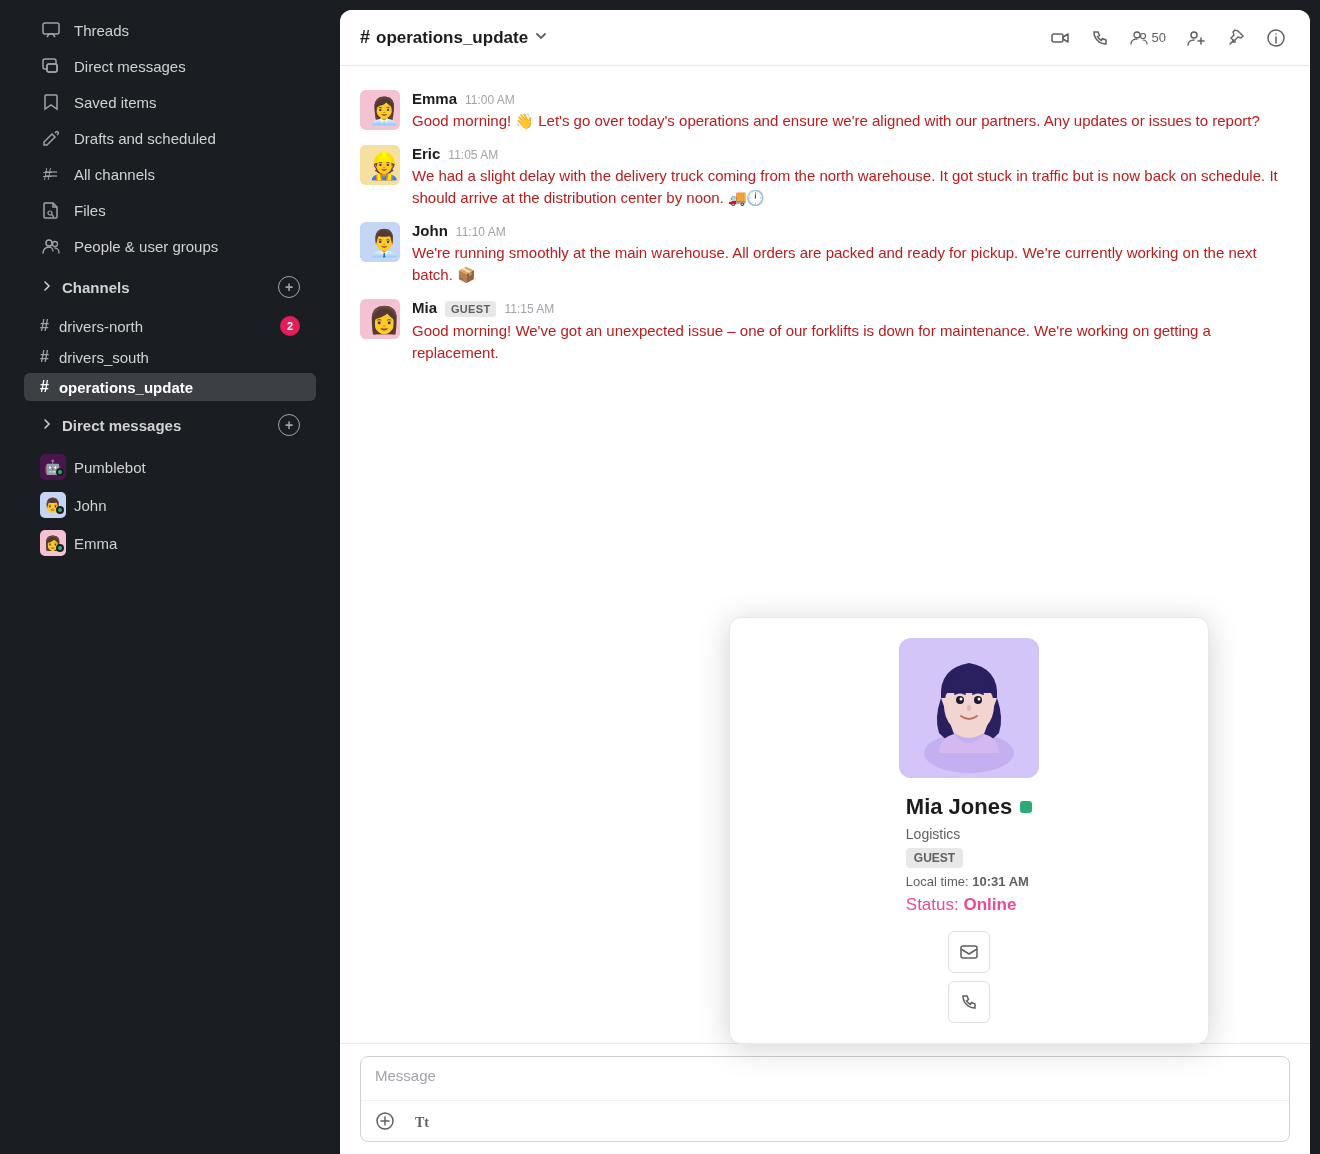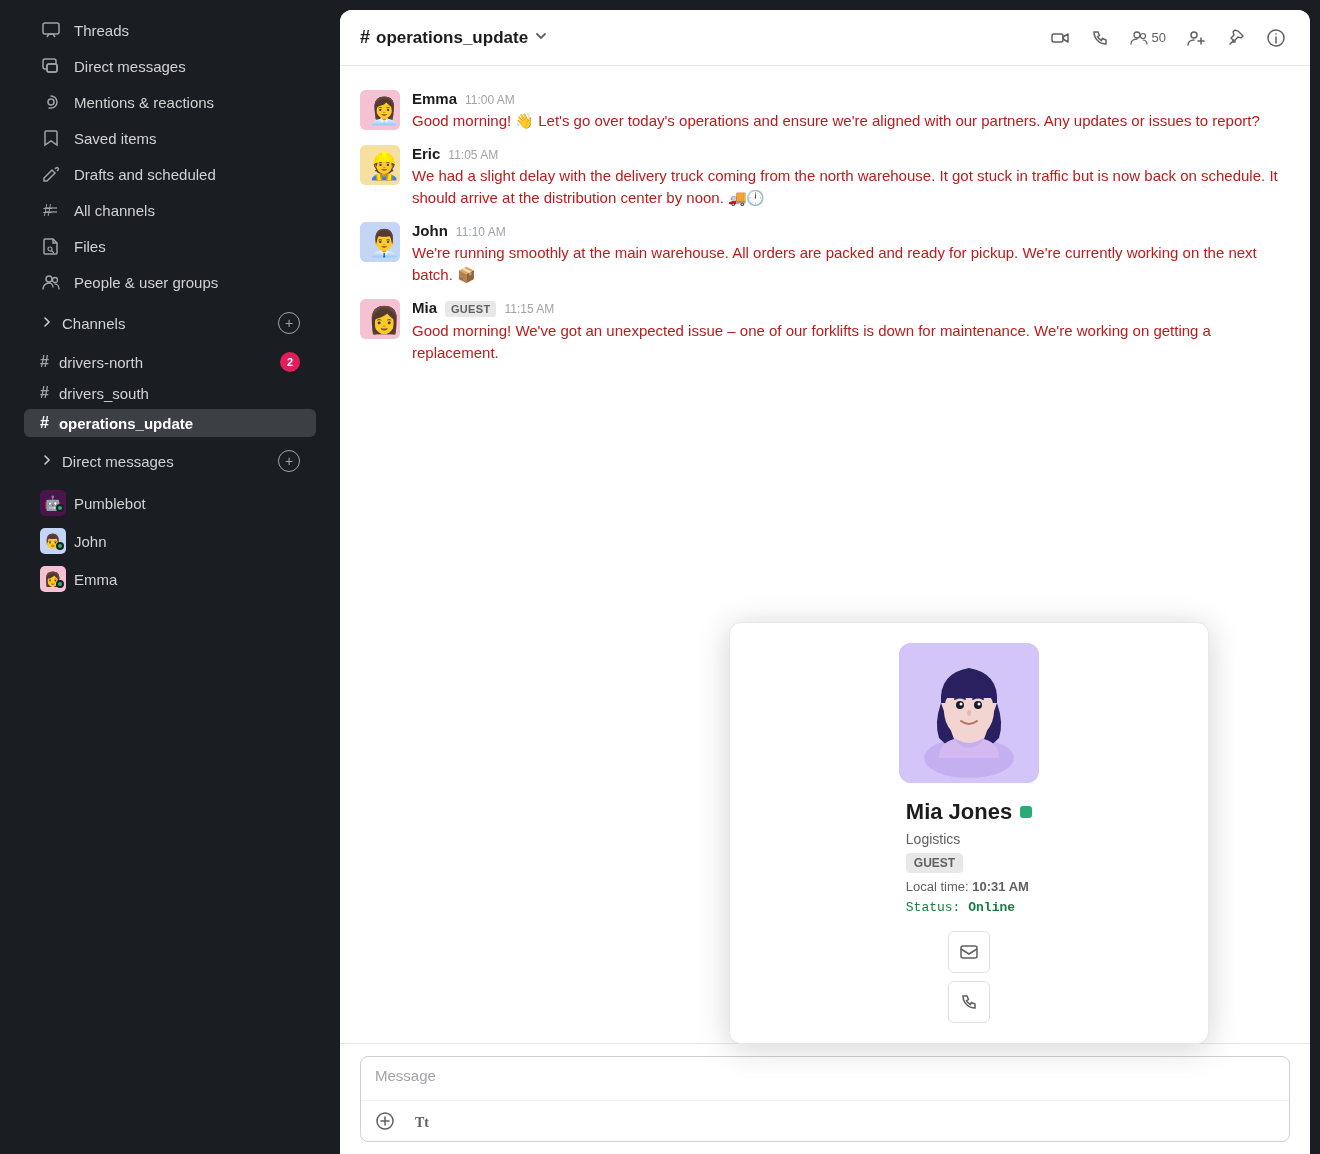--- a/index.html
+++ b/index.html
@@ -50,21 +50,21 @@
     .sidebar-section-header {
       display: flex;
       align-items: center;
       justify-content: space-between;
       padding: 8px 16px;
       margin: 4px 8px;
       cursor: pointer;
       border-radius: 6px;
       color: #d1d2d3;
       font-size: 15px;
-      font-weight: 400;
+      font-weight: 700;
     }
 
     .sidebar-section-header .left {
       display: flex;
       align-items: center;
       gap: 8px;
     }
 
     .channel-item {
       display: flex;
@@ -380,23 +380,22 @@
       text-transform: uppercase;
       width: fit-content;
     }
 
     .profile-time {
       font-size: 13px;
       color: #616061;
     }
 
     .profile-status {
-      font-size: 13px;
-      color: #15803d;
-      font-family: Liberation Mono, monospace;
+      font-size: 17px;
+      color: #ec4899;
     }
 
     .profile-actions {
       display: flex;
       flex-direction: column;
       gap: 8px;
     }
 
     .profile-action-btn {
       width: 42px;
@@ -431,29 +430,20 @@
   </div>
   <div class="sidebar-item">
     <span class="sidebar-icon">
       <svg width="20" height="20" viewBox="0 0 20 20" fill="none">
         <rect x="2" y="3" width="13" height="10" rx="2" stroke="#a0a3a8" stroke-width="1.5" fill="none"></rect>
         <rect x="6" y="8" width="10" height="8" rx="2" stroke="#a0a3a8" stroke-width="1.5" fill="#1a1d21"></rect>
         <rect x="6" y="8" width="10" height="8" rx="2" stroke="#a0a3a8" stroke-width="1.5" fill="none"></rect>
       </svg>
     </span>
     <span>Direct messages</span>
-  </div>
-  <div class="sidebar-item">
-    <span class="sidebar-icon">
-      <svg width="20" height="20" viewBox="0 0 20 20" fill="none">
-        <circle cx="10" cy="10" r="3" stroke="#a0a3a8" stroke-width="1.5" fill="none"></circle>
-        <path d="M10 4a6 6 0 1 1 0 12h-2" stroke="#a0a3a8" stroke-width="1.5" fill="none" stroke-linecap="round"></path>
-      </svg>
-    </span>
-    <span>Mentions &amp; reactions</span>
   </div>
   <div class="sidebar-item">
     <span class="sidebar-icon">
       <svg width="20" height="20" viewBox="0 0 20 20" fill="none">
         <path d="M5 3h10a1 1 0 0 1 1 1v13l-6-4-6 4V4a1 1 0 0 1 1-1z" stroke="#a0a3a8" stroke-width="1.5" fill="none"></path>
       </svg>
     </span>
     <span>Saved items</span>
   </div>
   <div class="sidebar-item">

